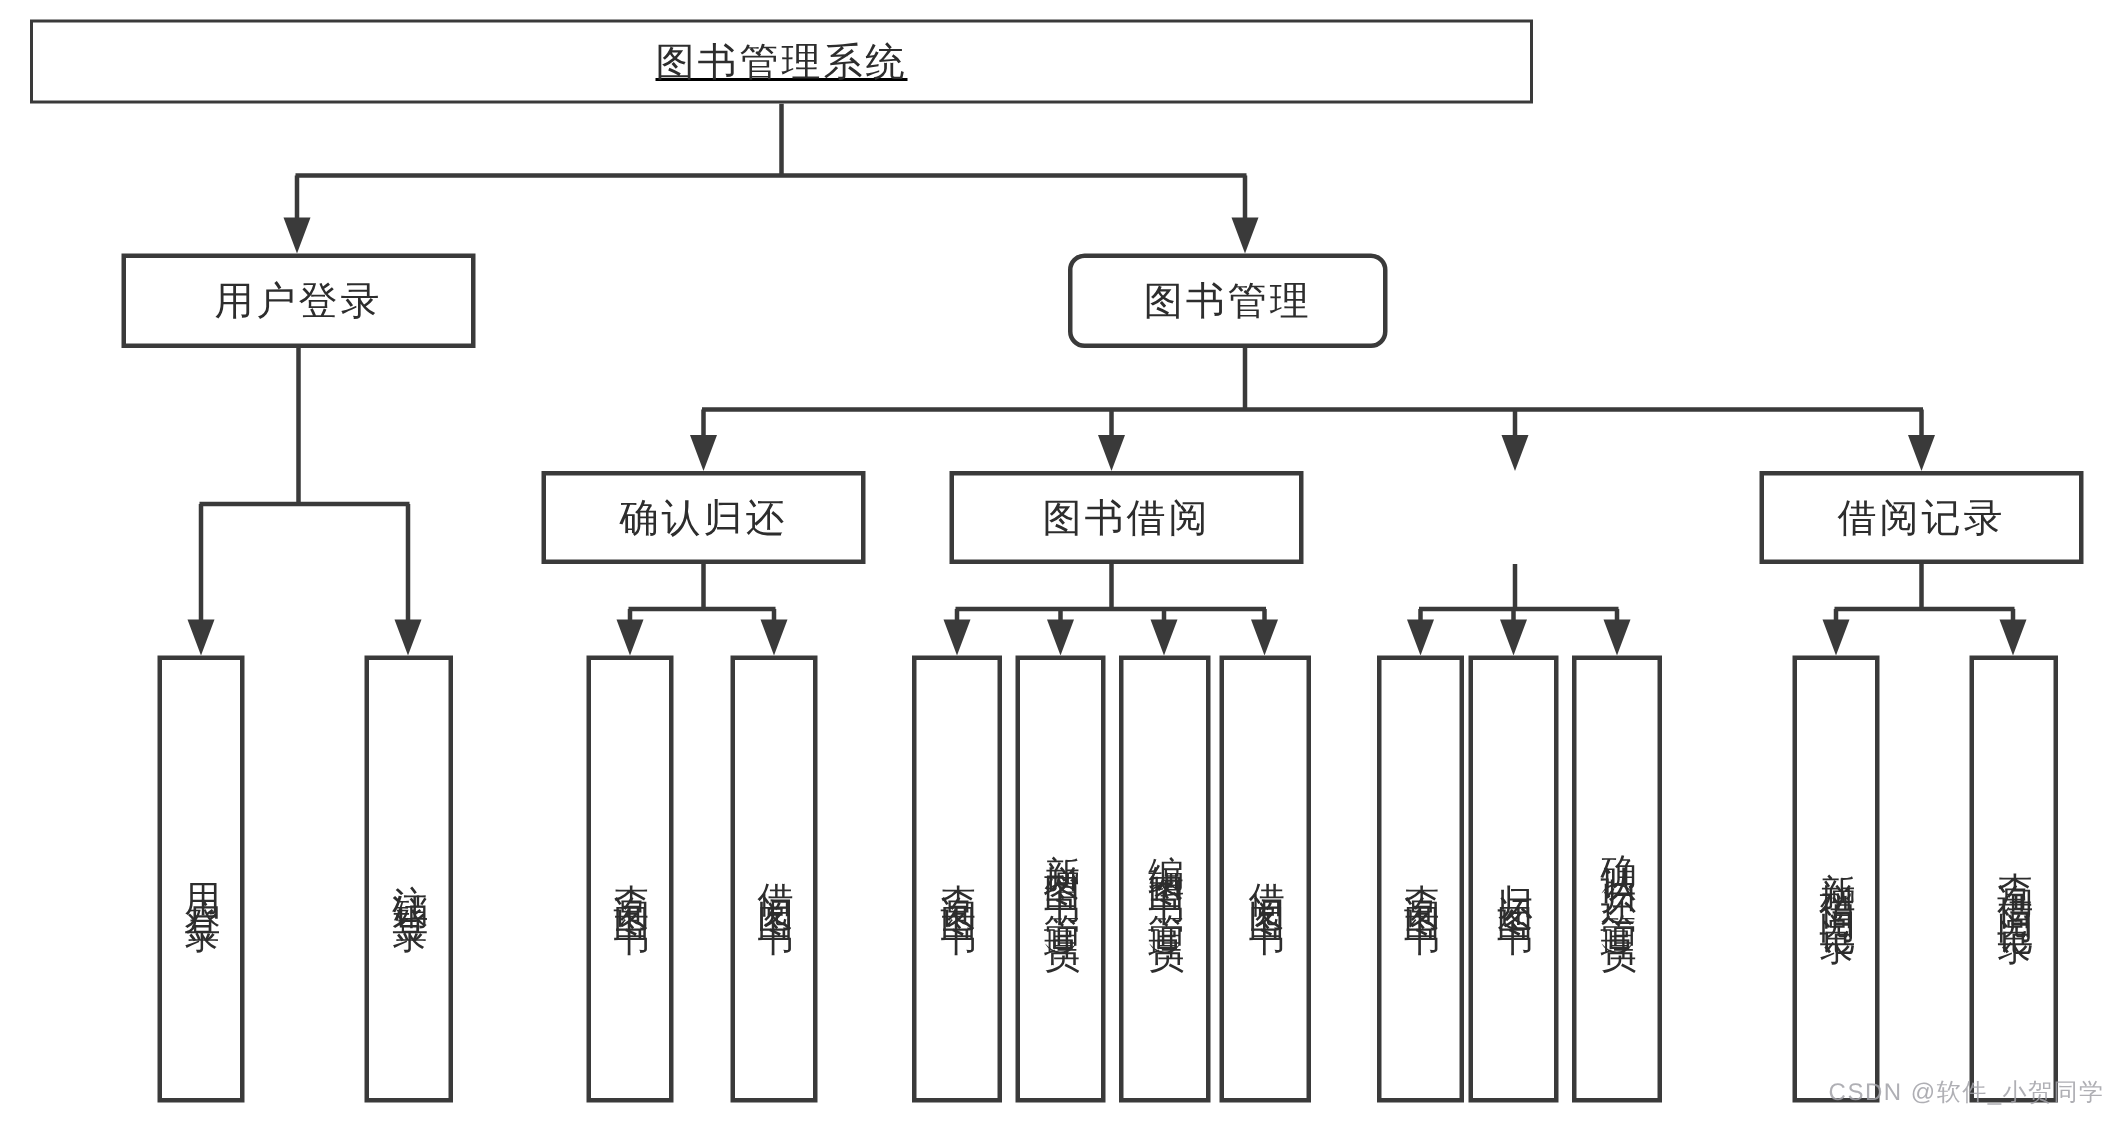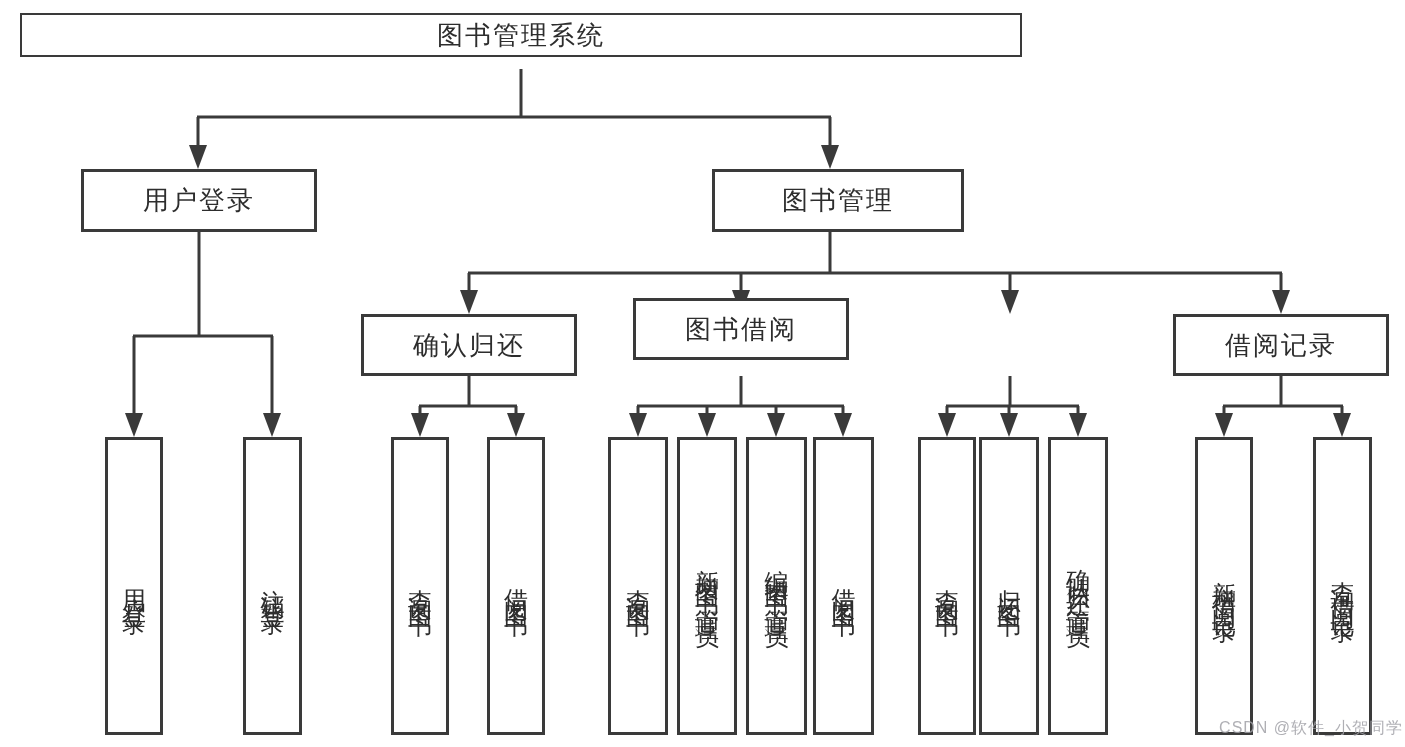--- a/index.html
+++ b/index.html
@@ -103,35 +103,35 @@
       <polygon points="1069,413 1087,413 1078,437" stroke="none"></polygon>
     </g>
 
     <g>
       <path d="M1281,376 V406 M1223,406 H1343 M1224,406 V414 M1342,406 V414" fill="none"></path>
       <polygon points="1215,413 1233,413 1224,437" stroke="none"></polygon>
       <polygon points="1333,413 1351,413 1342,437" stroke="none"></polygon>
     </g>
   </svg>
 
-  <div class="box thin" style="left:20px; top:13px; width:1002px; height:44px;">
+  <div class="box thin" style="left:20px; top:13px; width:1002px; height:56px;text-decoration:underline;">
     <span class="hlabel">图书管理系统</span>
   </div>
 
   <div class="box" style="left:81px; top:169px; width:236px; height:63px;">
     <span class="hlabel">用户登录</span>
   </div>
-  <div class="box" style="left:712px; top:169px; width:252px; height:63px;">
+  <div class="box" style="left:712px; top:169px; width:213px; height:63px;border-radius:11px;">
     <span class="hlabel">图书管理</span>
   </div>
 
   <div class="box" style="left:361px; top:314px; width:216px; height:62px;">
     <span class="hlabel">确认归还</span>
   </div>
-  <div class="box" style="left:633px; top:298px; width:216px; height:62px;">
+  <div class="box" style="left:633px; top:314px; width:236px; height:62px;">
     <span class="hlabel">图书借阅</span>
   </div>
   <div class="box" style="left:1173px; top:314px; width:216px; height:62px;">
     <span class="hlabel">借阅记录</span>
   </div>
 
   <div class="box" style="left:105px; top:437px; width:58px; height:298px;">
     <span class="vlabel">用户登录</span>
   </div>
   <div class="box" style="left:243px; top:437px; width:59px; height:298px;">

